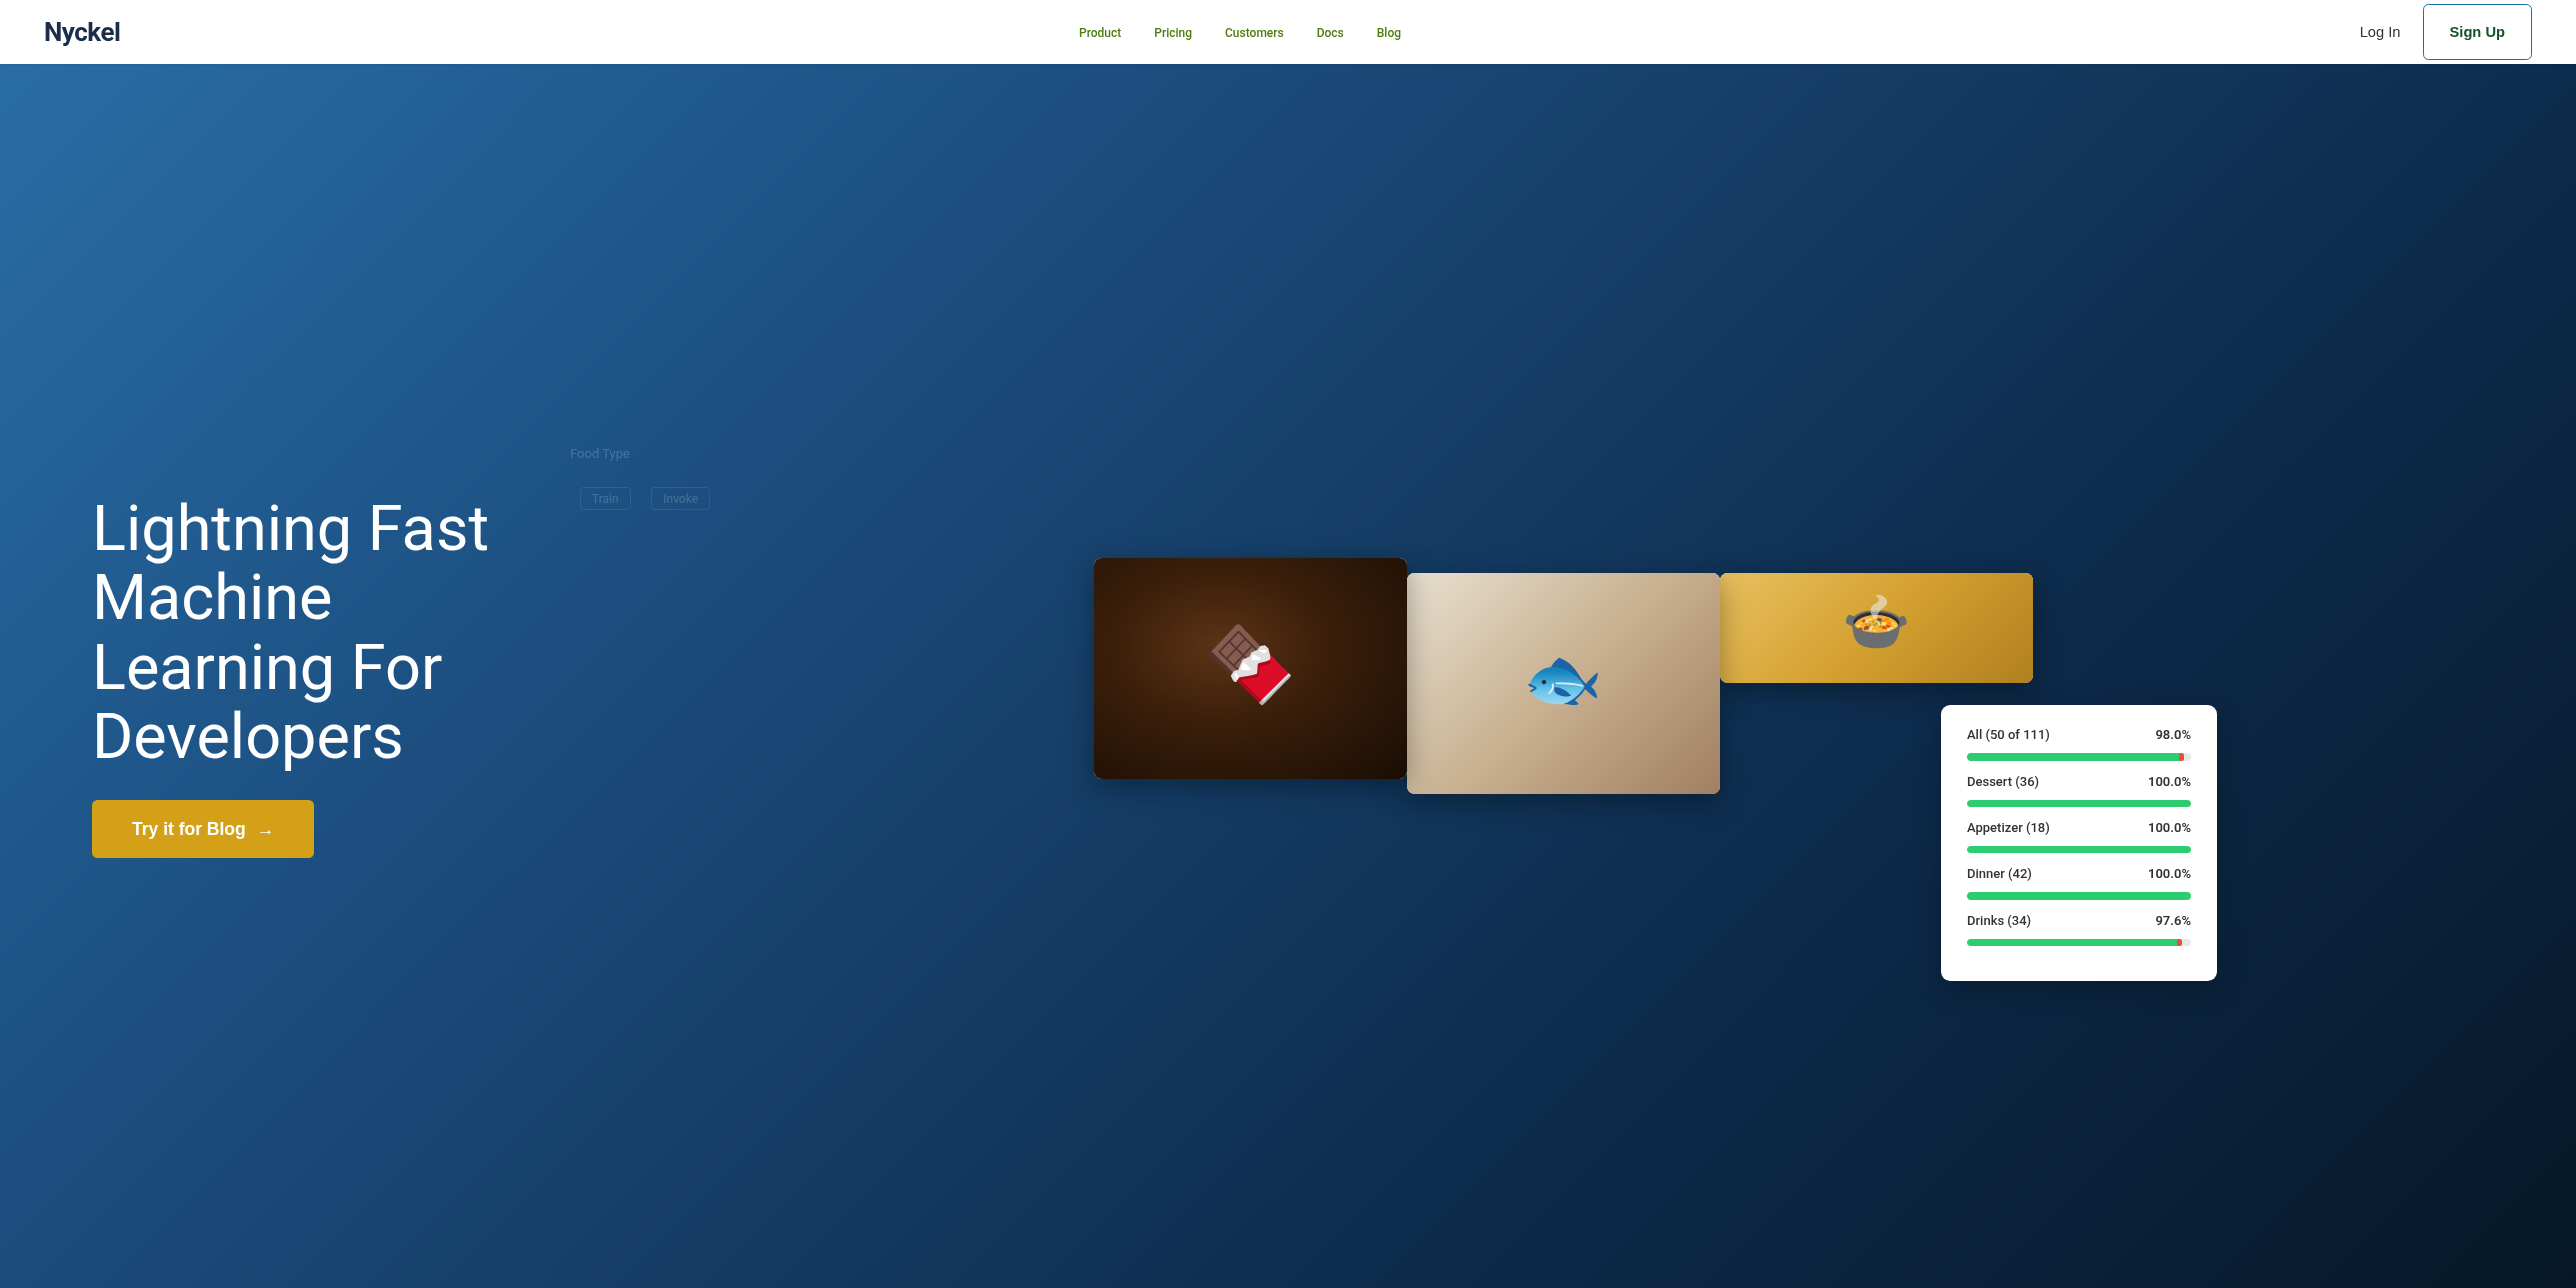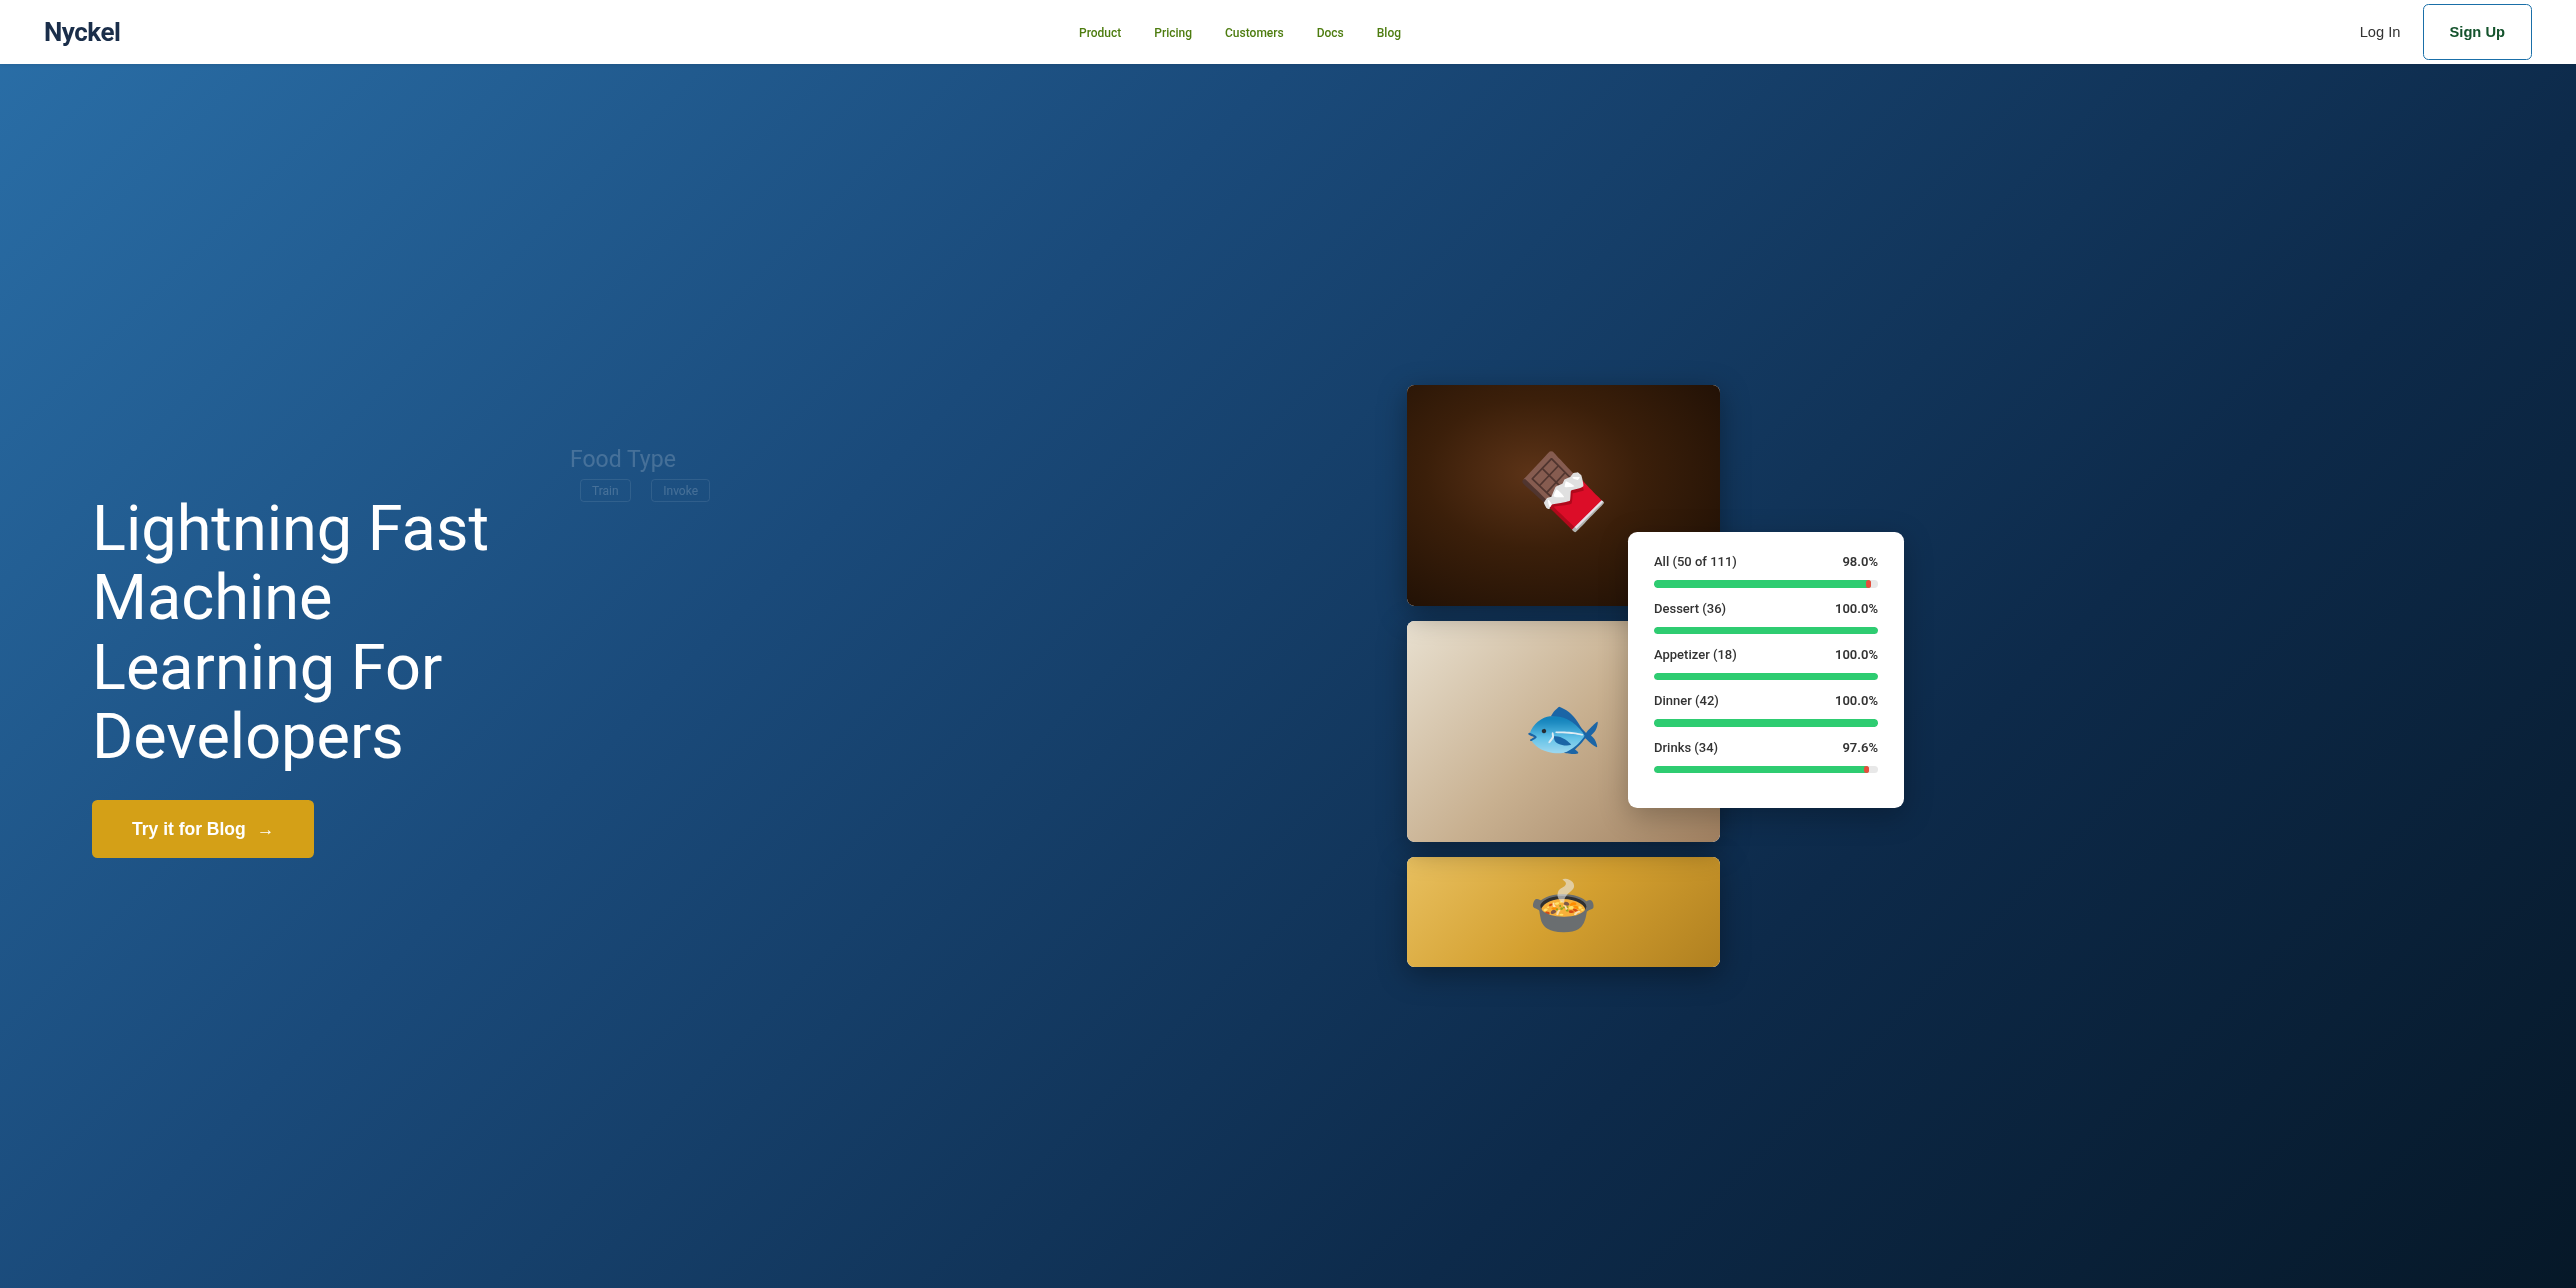--- a/index.html
+++ b/index.html
@@ -66,21 +66,21 @@
     .hero-right {
       flex: 1; position: relative; height: 552px;
       display: flex; align-items: center; justify-content: center;
     }
 
     
     .bg-ui {
       position: absolute; left: -55px; top: 46px;
       opacity: 0.18; color: #fff; font-size: 13px;
     }
-    .bg-ui-title { font-size: 23px; margin-bottom: 6px; }
+    .bg-ui-title { font-size: 13px; margin-bottom: 26px; }
     .bg-ui-tag {
       display: inline-block; border: 0.9px solid rgba(255,255,255,0.5);
       padding: 3.7px 11px; border-radius: 3.7px; margin-right: 7.4px; margin-bottom: 7.4px;
       font-size: 12px;
       margin-left: 10px;
     }
 
     .img-card {
       border-radius: 7.4px; overflow: hidden;
       position: relative; background: #fff;
@@ -170,21 +170,21 @@
       height: 100%; background: #2ecc71; border-radius: 3.7px;
       position: absolute; left: 0; top: 0;
     }
     .progress-bar-fill.red-end::after {
       content: ''; position: absolute; right: 0; top: 0;
       width: 5.5px; height: 100%; background: #e74c3c; border-radius: 3.7px;
     }
 
     
     .cards-container {
-      position: relative; display: flex; flex-direction: column;
+      position: relative; display: flex; flex-direction: row;
       gap: 0;
     }
     .card-wrapper-1 { position: relative; }
     .card-wrapper-2 { position: relative; }
     .card-wrapper-3 { position: relative; }
   </style>
 </head>
 <body>
 
 <nav>

